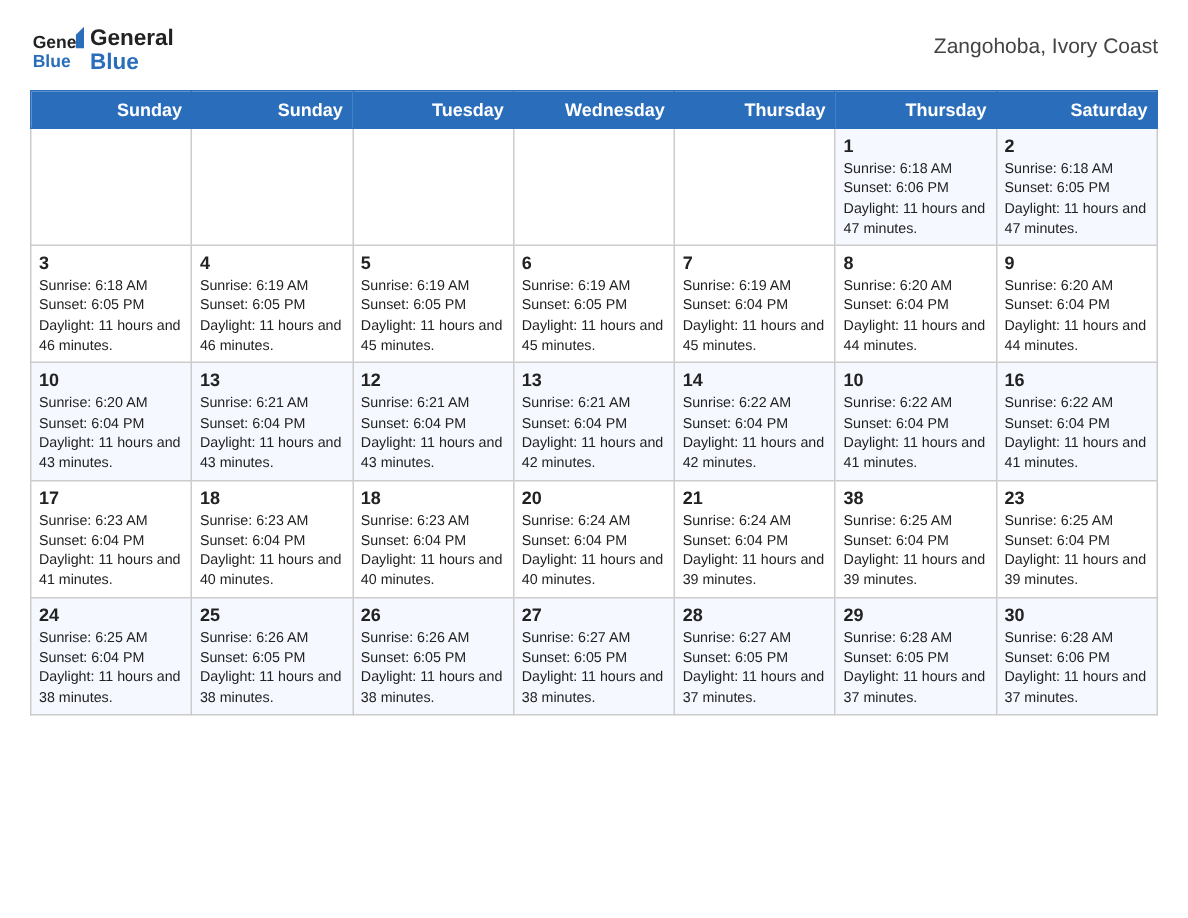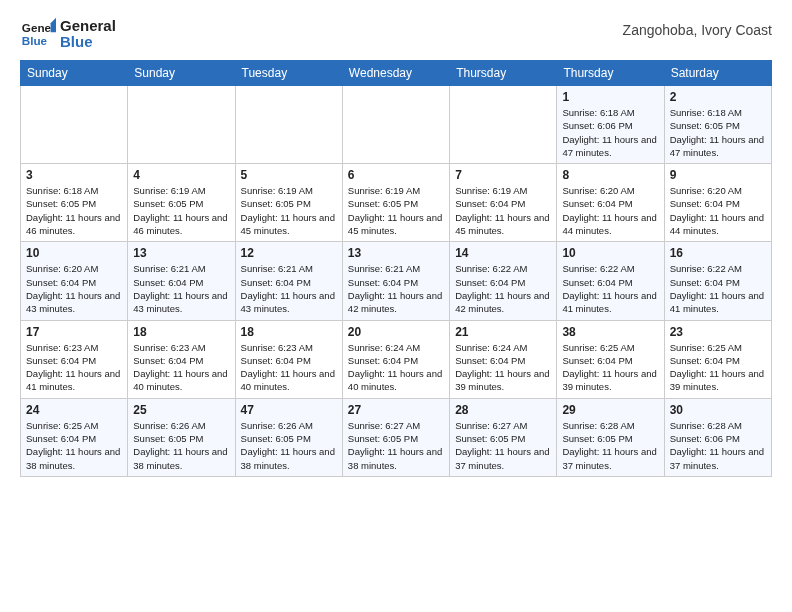--- a/index.html
+++ b/index.html
@@ -47,24 +47,24 @@
     }
     .calendar {
       width: 100%;
       border-collapse: collapse;
       margin-top: 4px;
     }
     .calendar thead tr th {
       background: #2a6ebb;
       color: #fff;
       font-size: 12px;
-      font-weight: normal;
+      font-weight: bold;
       padding: 5px 6px;
       border: 1px solid #2a6ebb;
-      text-align: left;
+      text-align: right;
     }
     .calendar tbody tr td {
       border: 1px solid #ccc;
       vertical-align: top;
       padding: 4px 5px;
       width: calc(100% / 7);
       min-height: 80px;
       font-size: 10px;
       color: #222;
       background: #fff;
@@ -282,21 +282,21 @@
 Sunset: 6:04 PM
 Daylight: 11 hours and 38 minutes.</div>
           </td>
           <td>
             <span class="day-number">25</span>
             <div class="day-info" style="white-space: pre-line;">Sunrise: 6:26 AM
 Sunset: 6:05 PM
 Daylight: 11 hours and 38 minutes.</div>
           </td>
           <td>
-            <span class="day-number">47</span>
+            <span class="day-number">26</span>
             <div class="day-info" style="white-space: pre-line;">Sunrise: 6:26 AM
 Sunset: 6:05 PM
 Daylight: 11 hours and 38 minutes.</div>
           </td>
           <td>
             <span class="day-number">27</span>
             <div class="day-info" style="white-space: pre-line;">Sunrise: 6:27 AM
 Sunset: 6:05 PM
 Daylight: 11 hours and 38 minutes.</div>
           </td>

